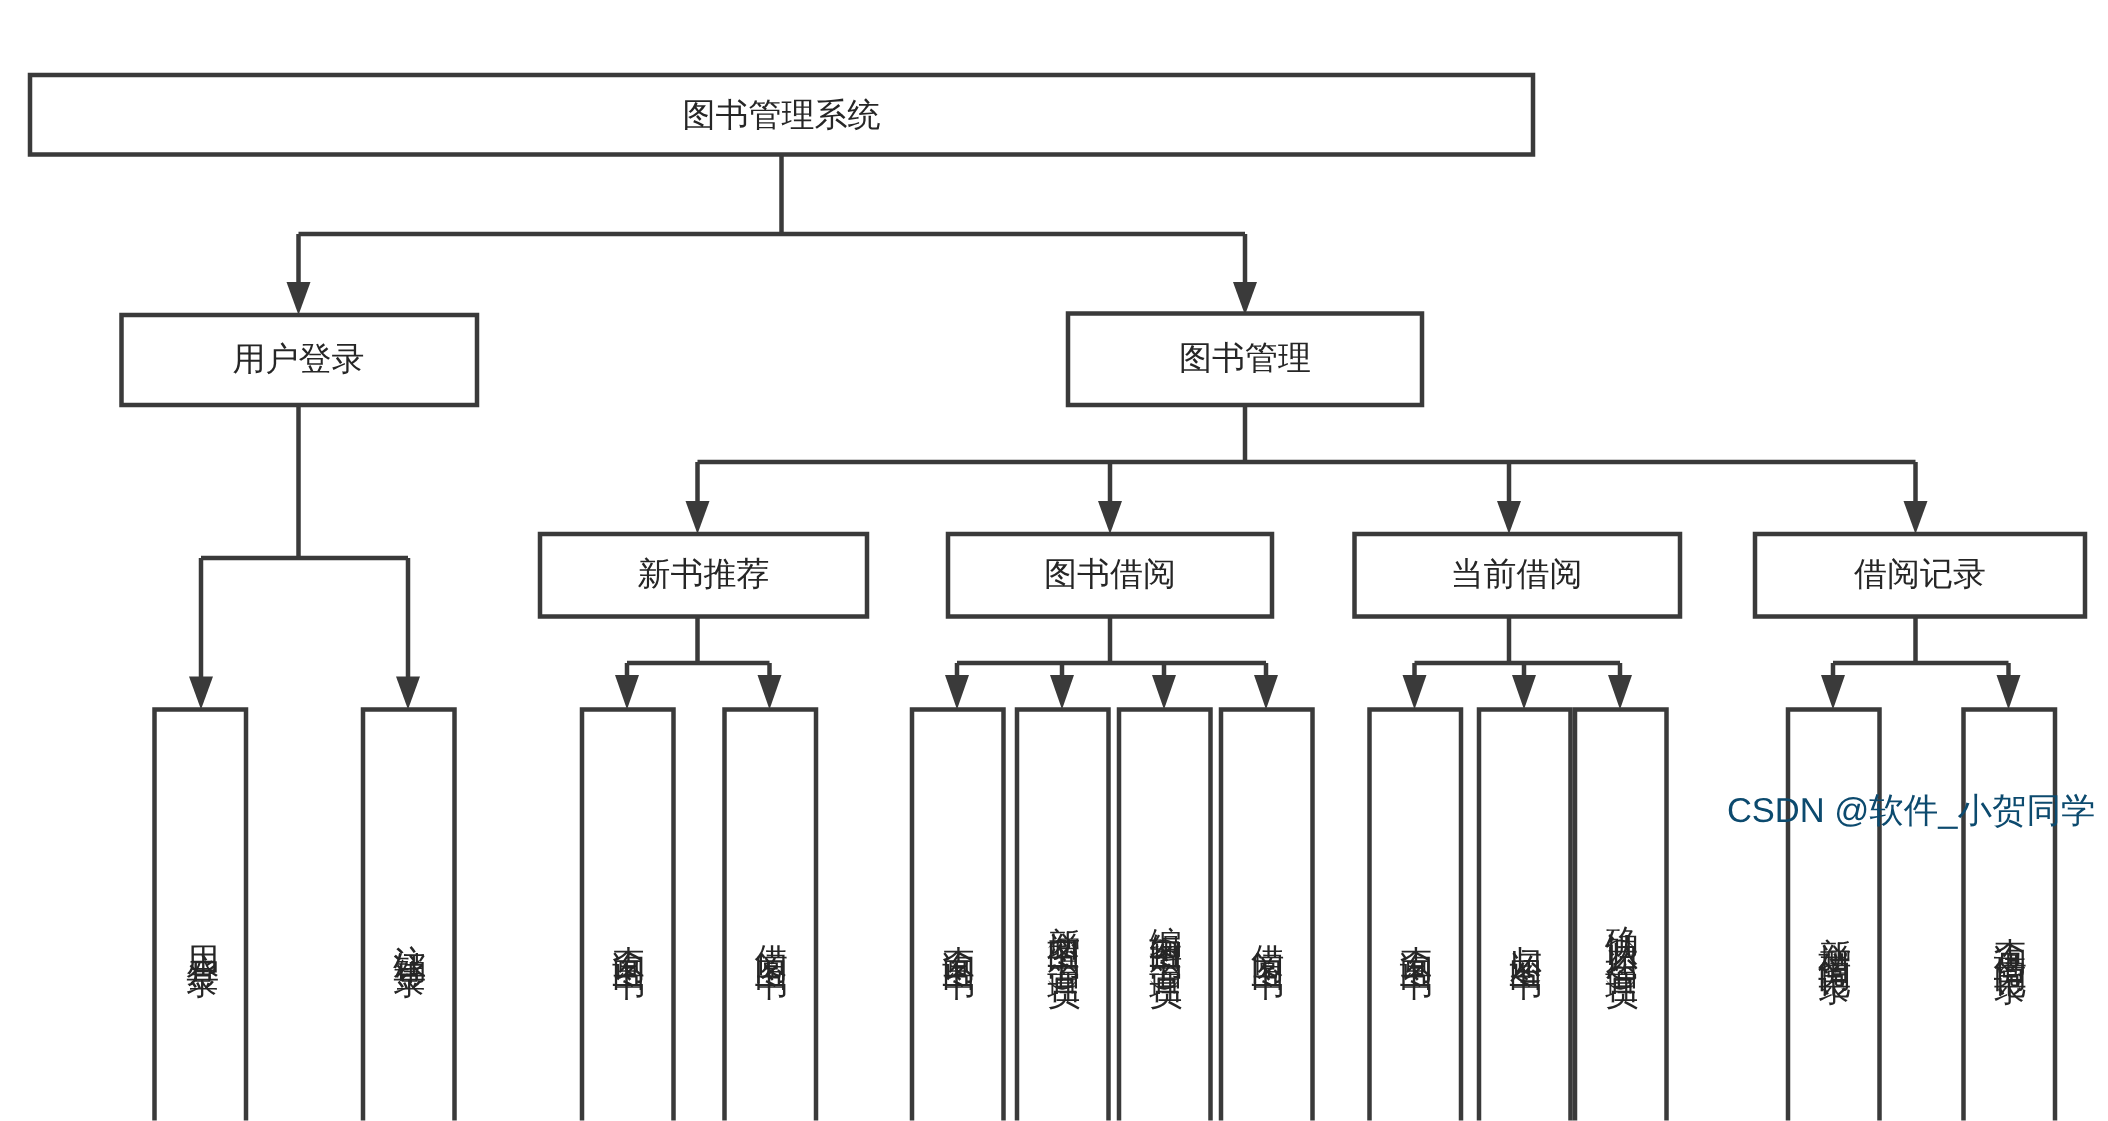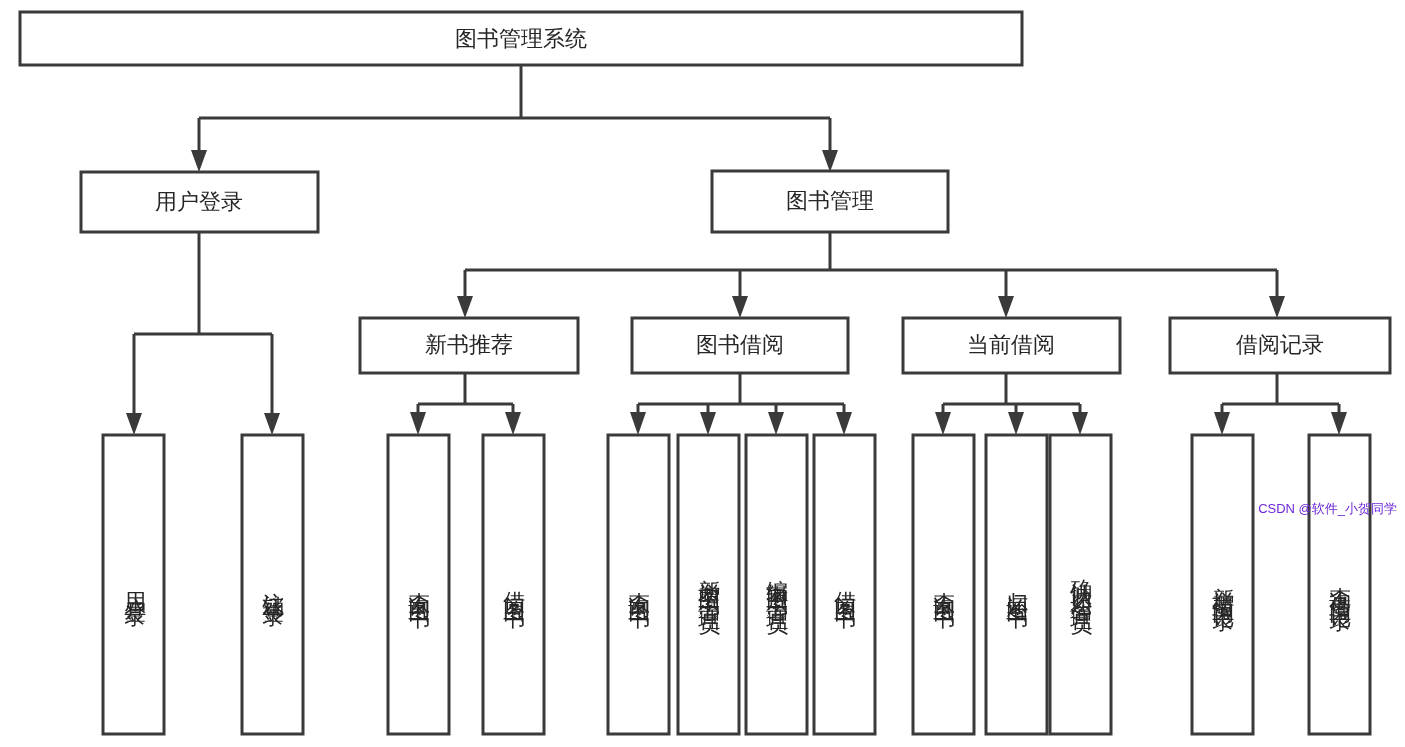--- a/index.html
+++ b/index.html
@@ -11,20 +11,21 @@
     width: 1405px;
     height: 747px;
     font-family: "Liberation Sans", "DejaVu Sans", sans-serif;
     overflow: hidden;
     position: relative;
   }
   #diagram-root {
     position: relative;
     width: 1405px;
     height: 524px;
+    margin-top: 38px;
   }
   svg#flowchart {
     display: block;
     width: 1405px;
     height: 747px;
   }
   .node-box {
     fill: #ffffff;
     stroke: #3a3a3a;
     stroke-width: 3;
@@ -52,22 +53,22 @@
   }
   .arrow-head {
     fill: #3a3a3a;
     stroke: none;
   }
   .watermark {
     position: absolute;
     right: 8px;
     bottom: 6px;
     font-family: "Liberation Sans", "DejaVu Sans", sans-serif;
-    font-size: 13px;
-    color: #6d28d9;
+    font-size: 23px;
+    color: #0c4a6e;
     white-space: nowrap;
     pointer-events: none;
   }
 </style>
 </head>
 <body>
 
 <div id="diagram-root">
 
   <svg id="flowchart" viewBox="0 0 1405 747">

